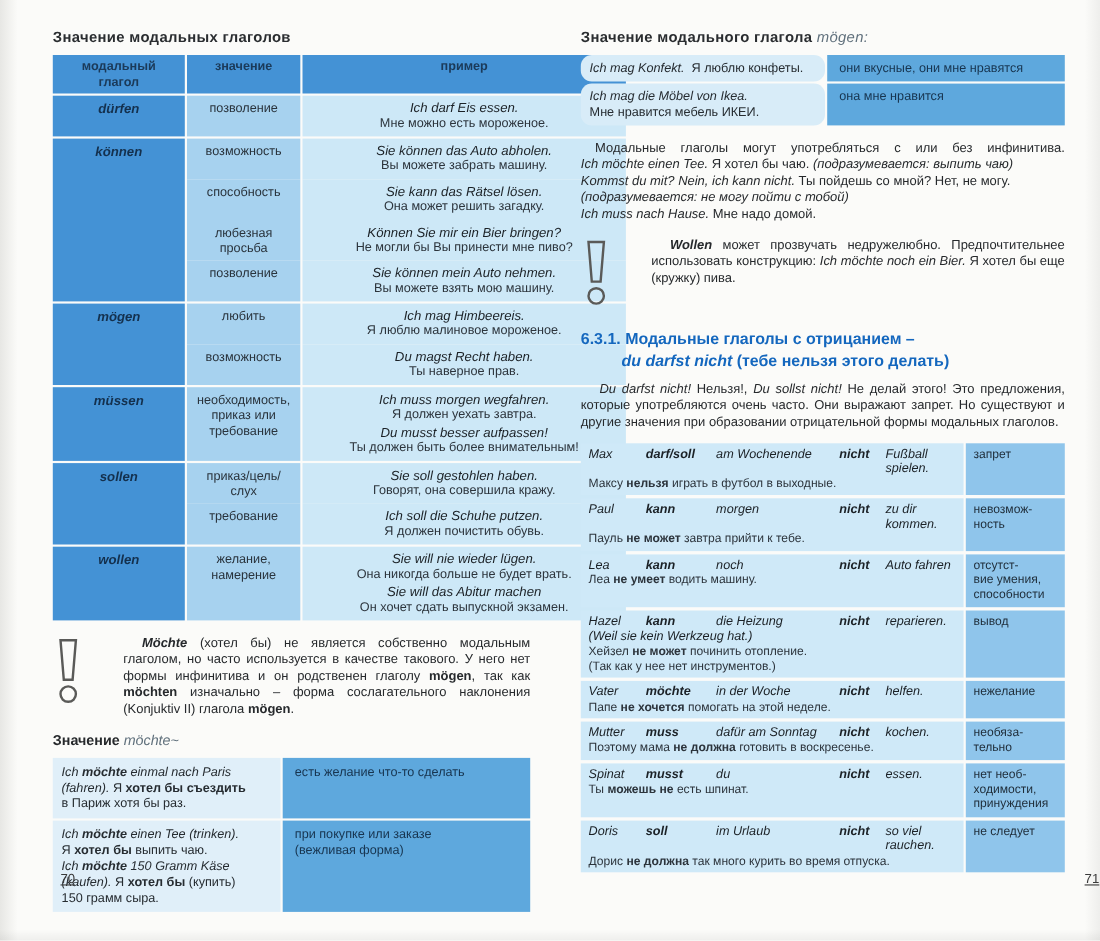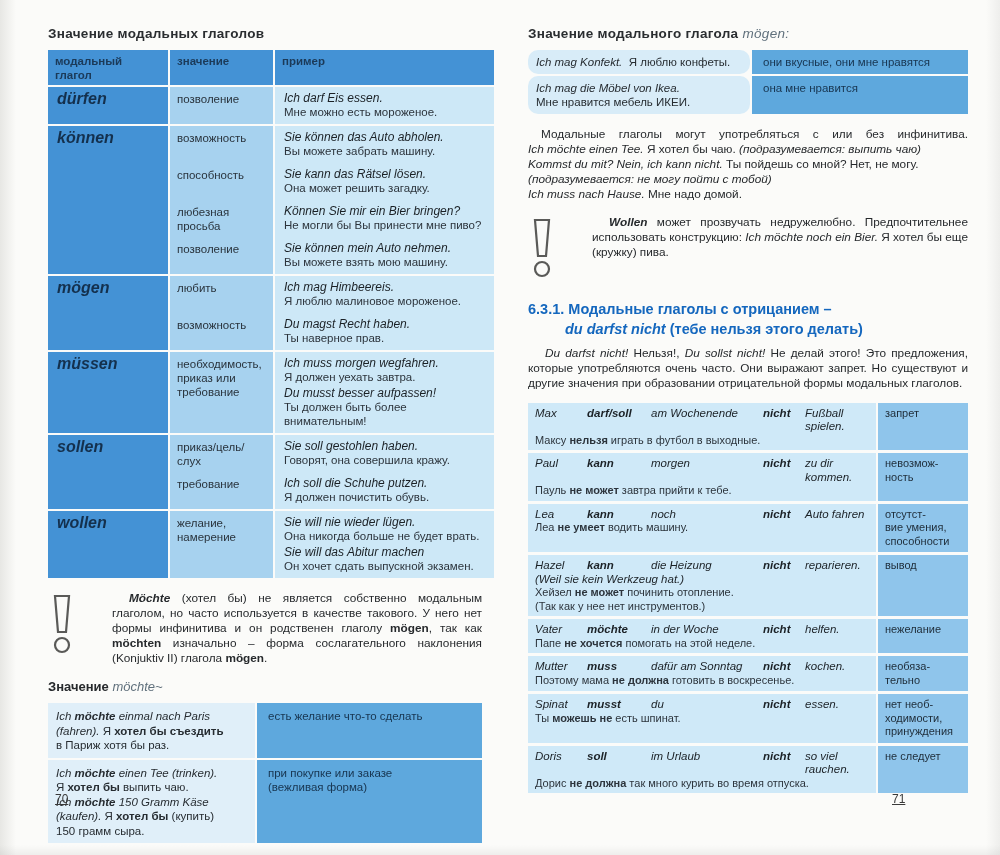--- a/index.html
+++ b/index.html
@@ -14,29 +14,29 @@
     background:linear-gradient(180deg,rgba(0,0,0,0),rgba(0,0,0,.05));}
   .page-left{position:absolute;left:48px;top:26px;width:434px;}
   .page-right{position:absolute;left:528px;top:26px;width:440px;}
 
   .pgtitle{font-size:13.5px;font-weight:bold;color:#2a2d30;letter-spacing:.3px;margin-bottom:9px;}
   .term{font-style:italic;font-weight:normal;color:#60707c;}
   .b{font-weight:bold;}
   .i{font-style:italic;}
 
   
-  .mtable{width:446px;font-size:11.5px;line-height:14px;}
+  .mtable{width:521px;font-size:11.5px;line-height:14px;text-align:center;}
   .mhead{display:flex;gap:2px;margin-bottom:2px;}
   .mhead>div{background:#4492d5;font-weight:bold;color:#1b3a59;padding:4px 7px 3px;}
   .hc1{width:120px;flex:none;}
   .hc2{width:103px;flex:none;}
   .hc3{flex:1;}
   .mrow{display:flex;gap:2px;margin-bottom:2px;}
   .vcell{width:120px;flex:none;background:#4492d5;font-weight:bold;font-style:italic;
-    font-size:16px;padding:5px 9px;color:#14304d;}
+    font-size:12px;padding:5px 9px;color:#14304d;}
   .sublist{flex:1;display:flex;flex-direction:column;}
   .subrow{display:flex;flex:1;}
   .mcell{width:103px;flex:none;background:#a7d2ef;padding:5px 7px 3px;color:#29333c;margin-right:2px;}
   .ecell{flex:1;background:#cde8f7;padding:4px 9px 3px;}
   .pair{margin-bottom:2px;}
   .de{font-style:italic;font-size:12px;color:#1b2126;}
   .ru{color:#2c343c;}
 
   
   .note{display:flex;margin-top:13px;}
@@ -73,21 +73,21 @@
   .deline .c1{width:52px;flex:none;}
   .deline .c2{width:64px;flex:none;font-weight:bold;}
   .deline .c3{width:112px;flex:none;}
   .deline .c4{width:42px;flex:none;font-weight:bold;}
   .deline .c5{flex:1;}
   .extra{font-style:italic;font-size:11.5px;color:#1b2126;}
   .ruline{white-space:pre-line;color:#2c343c;}
 
   .pageno{position:absolute;top:792px;font-size:12px;color:#3a3a3a;text-decoration:underline;}
   .pn-left{left:55px;}
-  .pn-right{left:892px;}
+  .pn-right{left:986px;}
 
   .exc{display:block;}
 </style>
 </head>
 <body>
 
 <div class="spread">
 
   <div class="page-left">
     <div class="pgtitle">Значение модальных глаголов</div>

